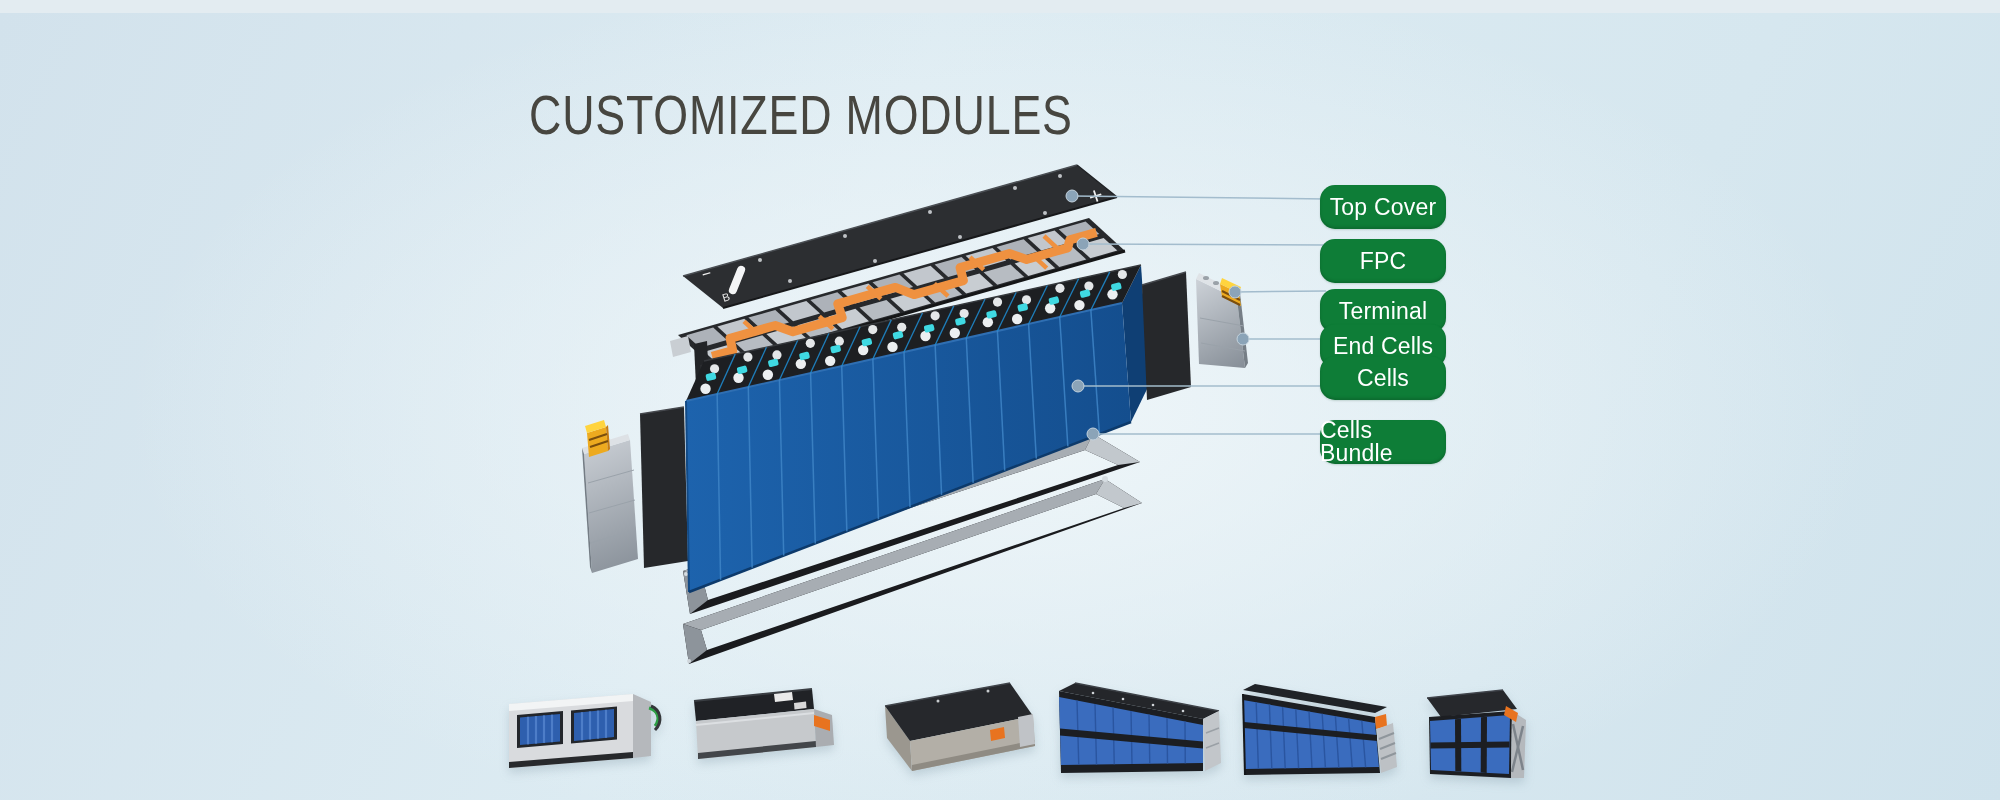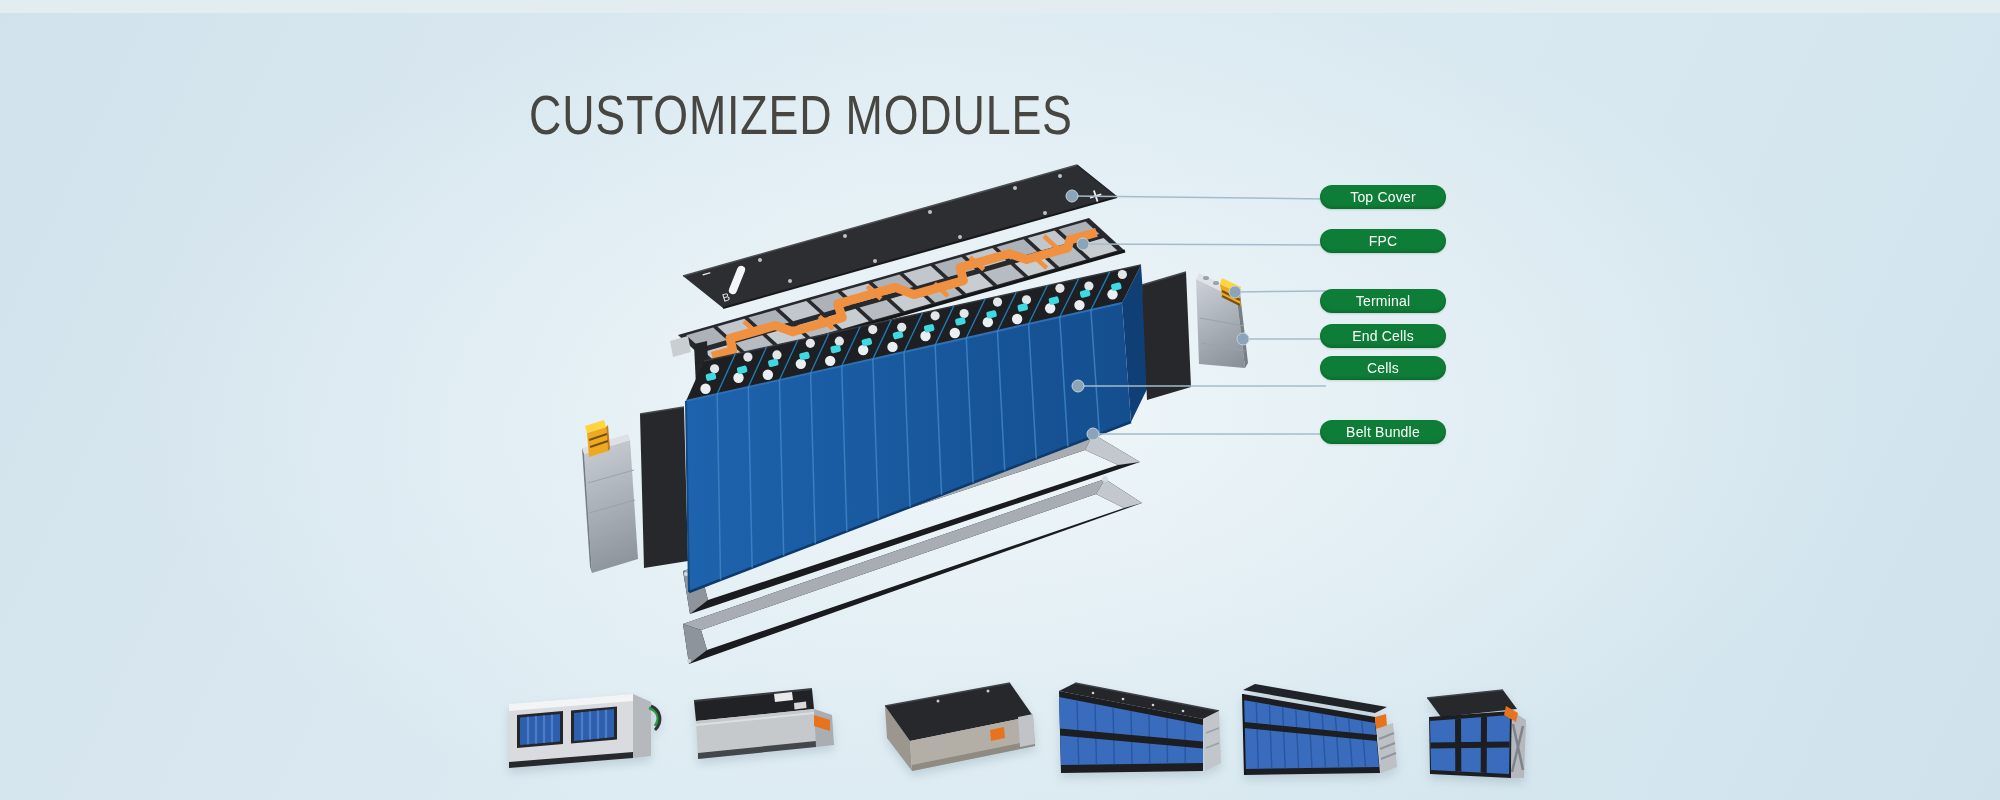--- a/index.html
+++ b/index.html
@@ -21,24 +21,24 @@
   }
   .page-title{
     position:absolute;left:529px;top:36px;
     font-size:56px;font-weight:400;letter-spacing:1px;line-height:1;
     color:var(--title-color);
     transform:scaleX(.8);transform-origin:left top;
     white-space:nowrap;
   }
   .stage-svg{position:absolute;left:0;top:0;}
   .pill{
-    position:absolute;left:1320px;width:126px;height:24px;border-radius:15px;
+    position:absolute;left:1320px;width:126px;height:44px;border-radius:15px;
     background:var(--label-pill-green);color:var(--label-text);
     display:flex;align-items:center;justify-content:center;
-    font-size:14px;line-height:1;letter-spacing:.2px;
+    font-size:23px;line-height:1;letter-spacing:.2px;
     box-shadow:inset 0 -2px 3px rgba(0,0,0,.15), 0 1px 2px rgba(20,80,45,.18);
   }
   .thumb{position:absolute;filter:drop-shadow(0 5px 5px rgba(110,135,150,.28));}
 </style>
 </head>
 <body>
 
 <div class="stage">
 
   <h1 class="page-title">CUSTOMIZED MODULES</h1>
@@ -280,25 +280,25 @@
       <circle cx="1072" cy="183" r="6"></circle>
       <circle cx="1083" cy="231" r="6"></circle>
       <circle cx="1235" cy="279" r="6"></circle>
       <circle cx="1243" cy="326" r="6"></circle>
       <circle cx="1078" cy="373" r="6"></circle>
       <circle cx="1093" cy="421" r="6"></circle>
     </g>
   </svg>
 
   <div class="pill" style="top:172px">Top Cover</div>
-  <div class="pill" style="top:216px">FPC</div>
+  <div class="pill" style="top:226px">FPC</div>
   <div class="pill" style="top:276px">Terminal</div>
   <div class="pill" style="top:311px">End Cells</div>
   <div class="pill" style="top:343px">Cells</div>
-  <div class="pill" style="top:407px">Belt Bundle</div>
+  <div class="pill" style="top:407px">Cells Bundle</div>
 
   <svg class="thumb" style="left:503px;top:669px" width="162" height="95" viewBox="0 0 162 95">
     <polygon points="6,22 130,12 130,76 6,86" fill="#d9dbde"></polygon>
     <polygon points="6,22 130,12 130,19 6,29" fill="#f2f4f5"></polygon>
     <polygon points="6,80 130,70 130,76 6,86" fill="#27292c"></polygon>
     <polygon points="130,12 148,20 148,74 130,76" fill="#b5b8bc"></polygon>
     <polygon points="14,33 60,29 60,62 14,66" fill="#23262b"></polygon>
     <polygon points="17,35.5 57,32 57,59.5 17,63" fill="#2e5fae"></polygon>
     <polygon points="68,28.5 114,24.5 114,57.5 68,61.5" fill="#23262b"></polygon>
     <polygon points="71,31 111,27 111,55 71,59" fill="#2e5fae"></polygon>

